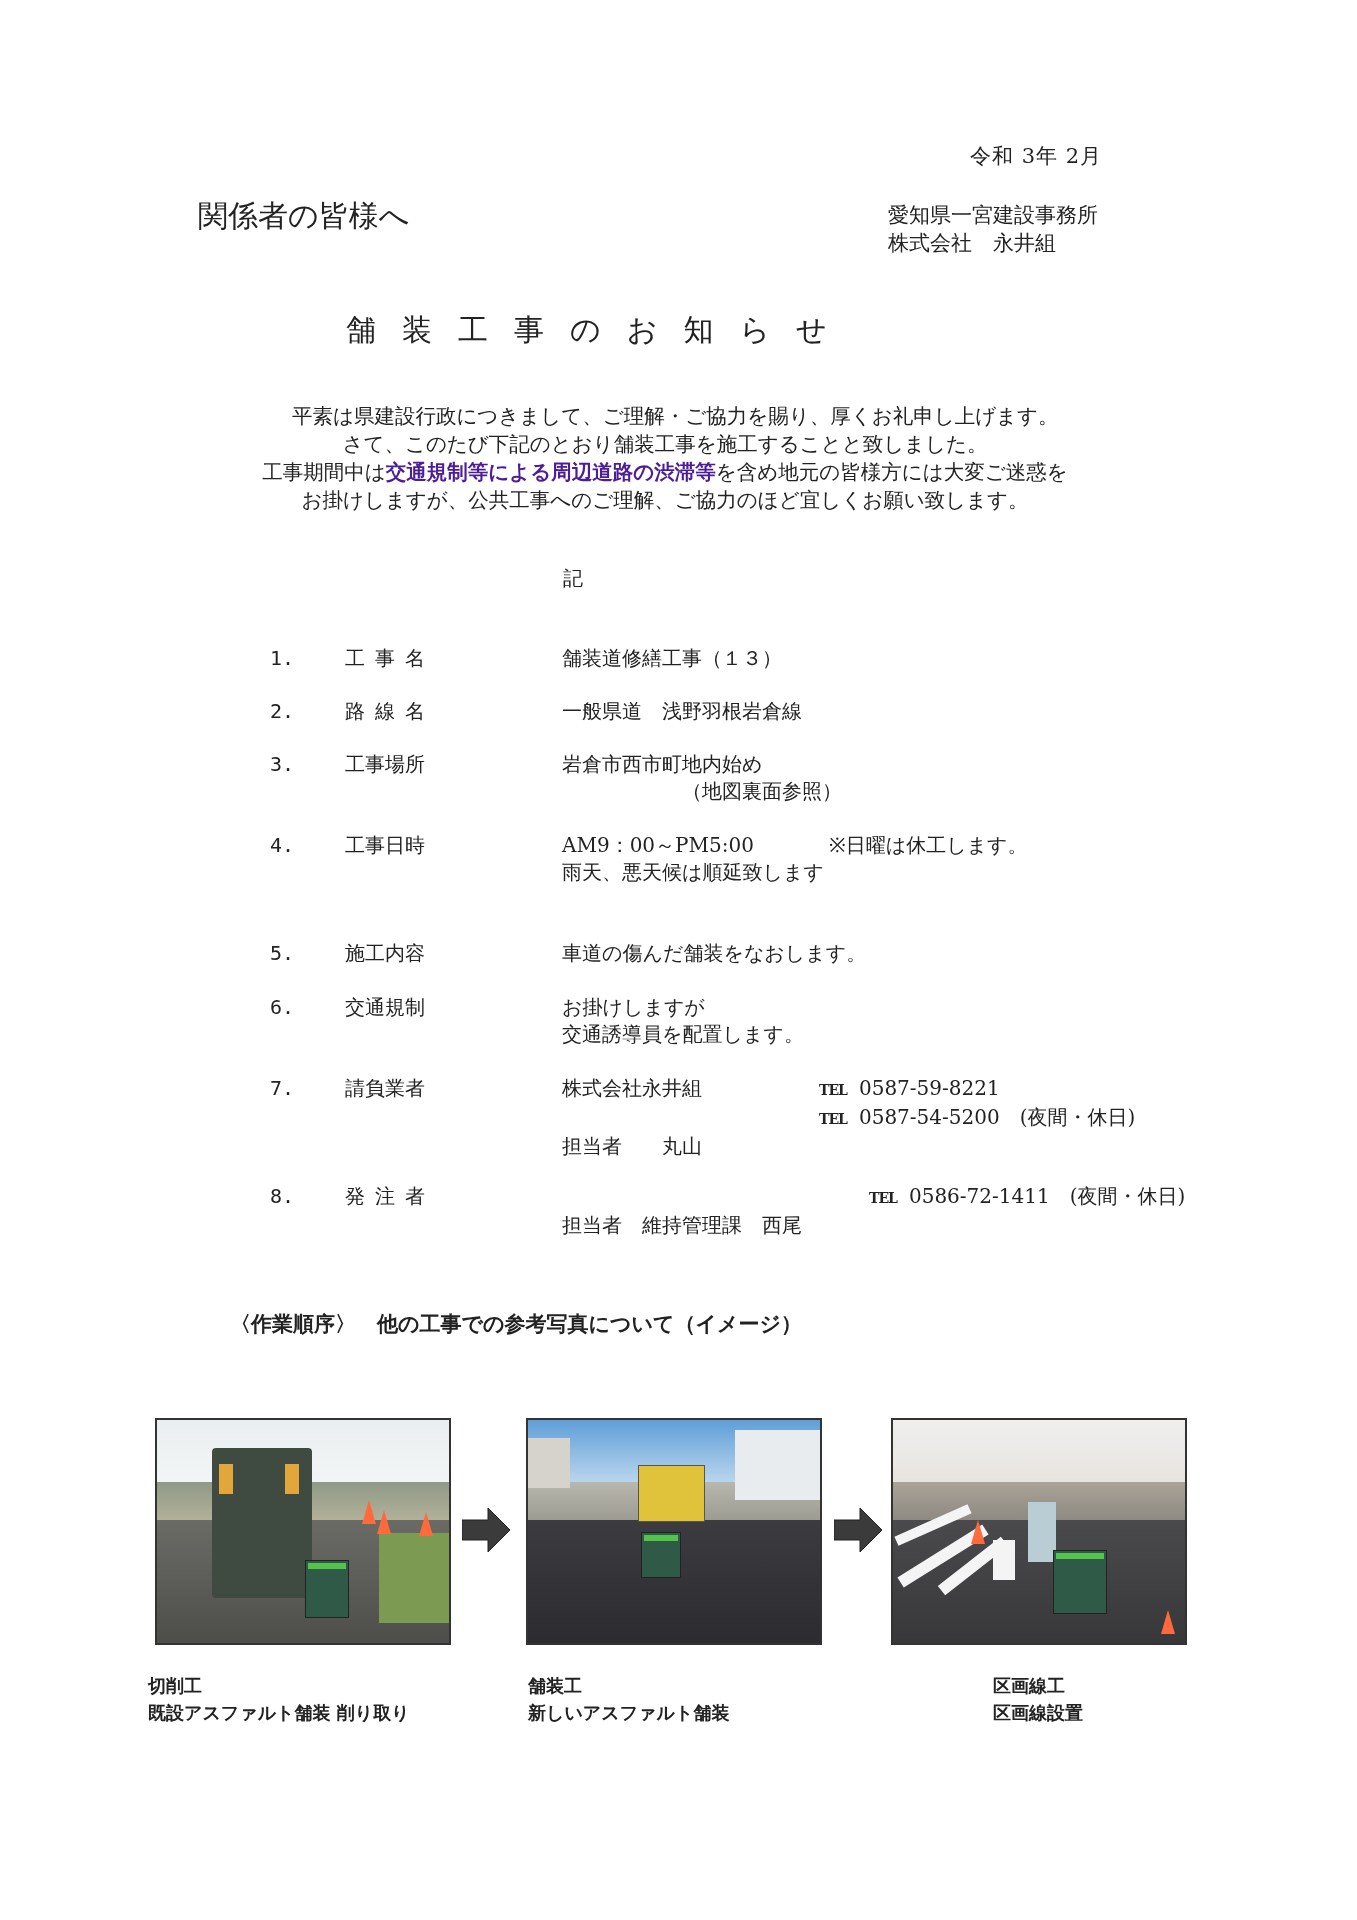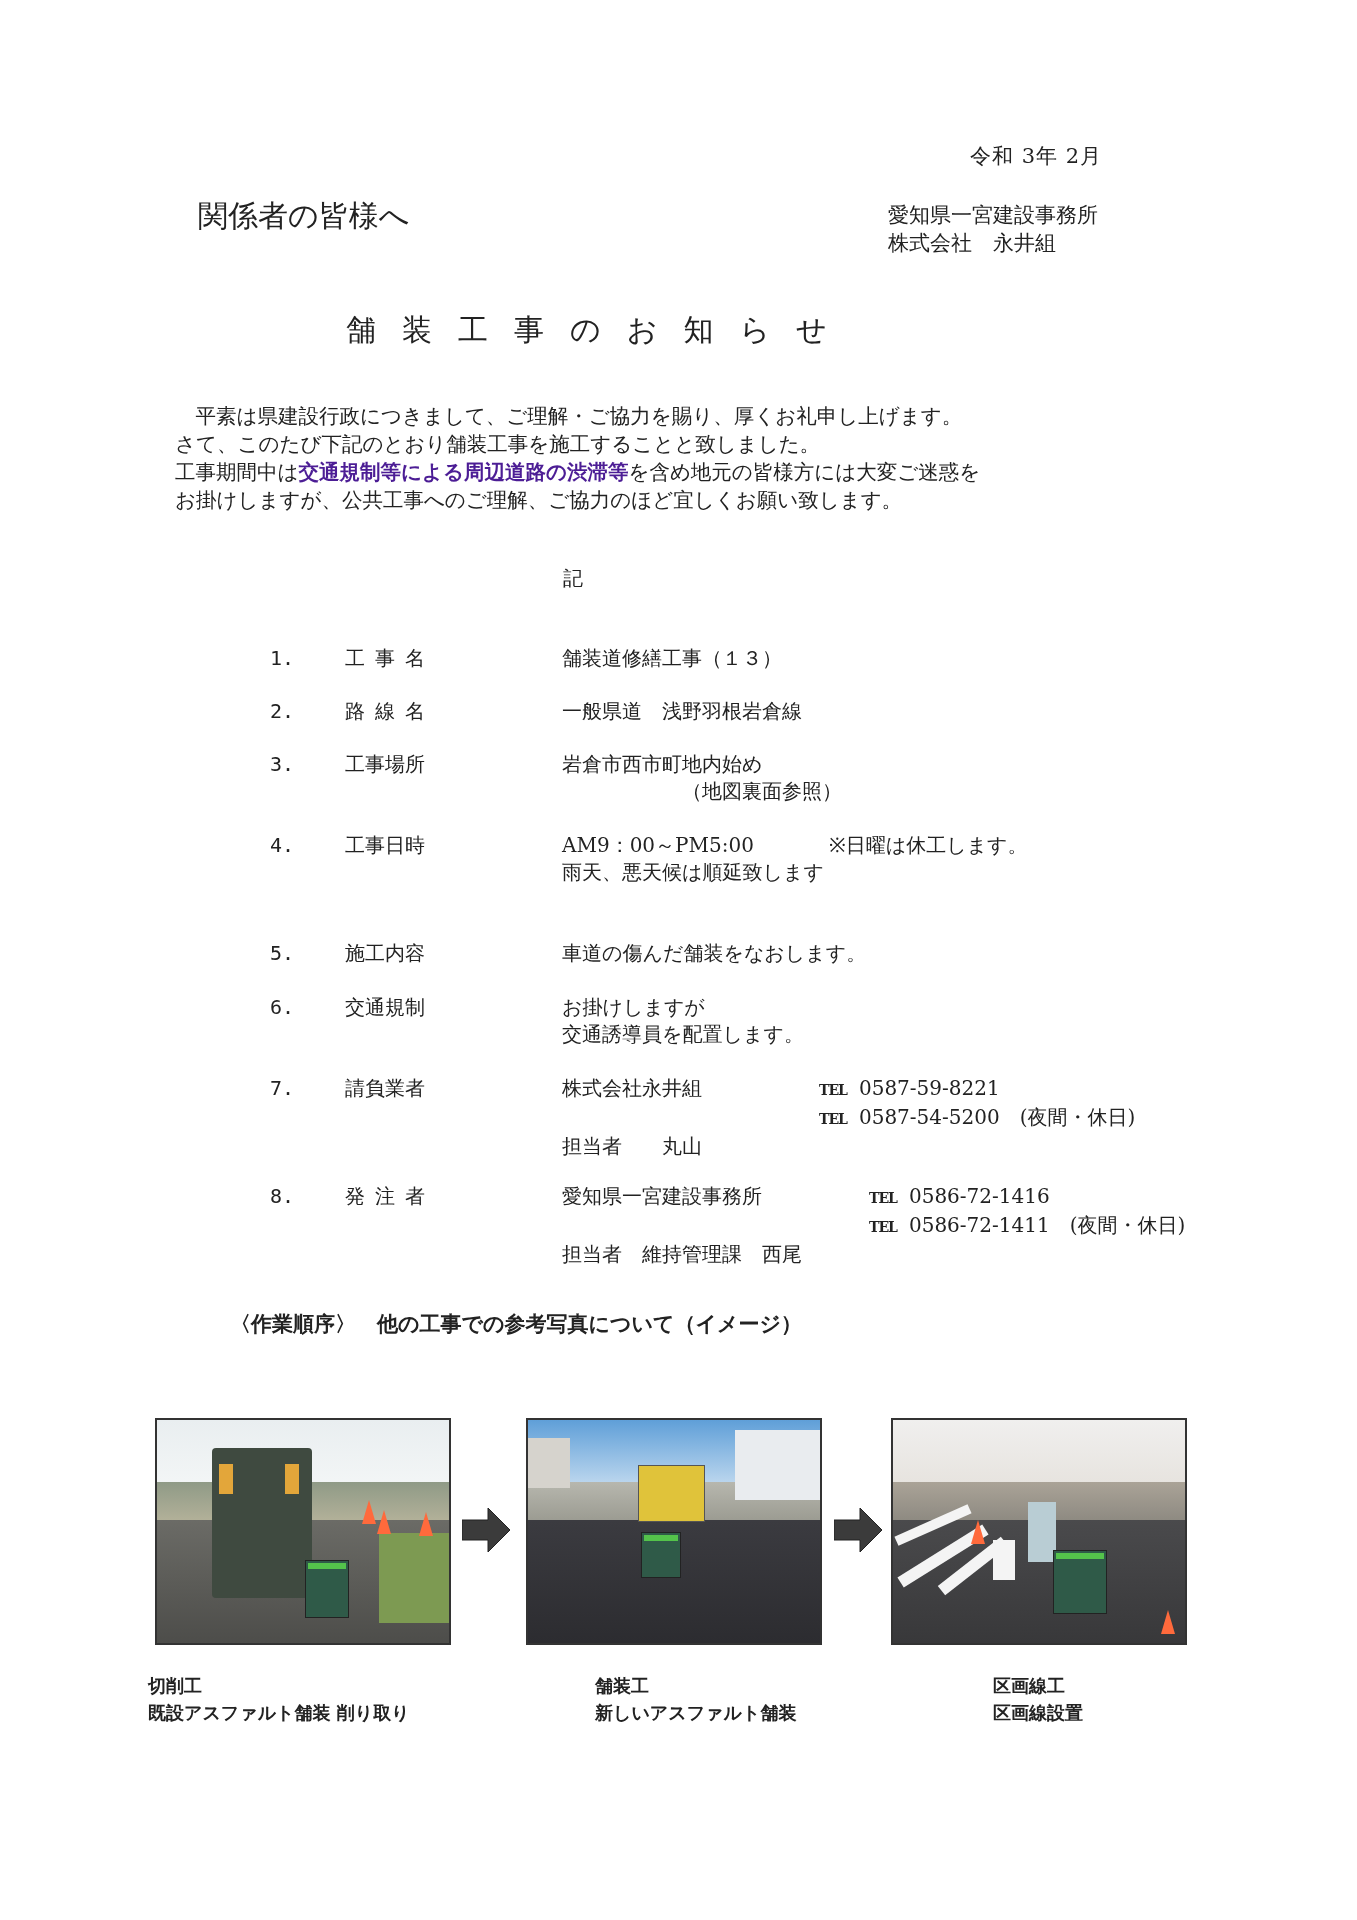--- a/index.html
+++ b/index.html
@@ -6,21 +6,21 @@
   body {
     width: 1357px; height: 1920px; position: relative; overflow: hidden;
     font-family: "DejaVu Serif", "Liberation Serif", serif;
     color: #222;
   }
   .abs { position: absolute; }
   .date { left: 970px; top: 142px; font-size: 21px; letter-spacing: 1px; }
   .addressee { left: 198px; top: 196px; font-size: 30px; }
   .sender { left: 888px; top: 201px; font-size: 21px; line-height: 28px; }
   .title { left: 346px; top: 310px; font-size: 30px; letter-spacing: 26px; }
-  .intro { left: 175px; top: 402px; font-size: 20.5px; line-height: 28px; width: 980px; white-space: nowrap; }
+  .intro { left: 175px; top: 402px; font-size: 20.5px; line-height: 28px; width: 980px; white-space: nowrap; text-align: center; }
   .intro .hl { color: #4c1d95; font-family: "DejaVu Sans", "Liberation Sans", sans-serif; font-weight: bold; }
   .ki { left: 563px; top: 565px; font-size: 20px; }
 
   .items { left: 270px; top: 645px; font-size: 20px; line-height: 27px; }
   .item { position: absolute; left: 0; width: 900px; }
   .item .num { position: absolute; left: 0; width: 50px; font-family: "DejaVu Sans Mono", "Liberation Mono", monospace; }
   .item .label { position: absolute; left: 75px; width: 140px; white-space: nowrap; }
   .item .label.spaced { letter-spacing: 10px; }
   .item .val { position: absolute; left: 292px; white-space: nowrap; }
   .item .val .line { display: block; }
@@ -117,21 +117,20 @@
     <span class="val">
       <span class="line"><span style="display:inline-block;width:218px">株式会社永井組</span><span class="tel-mark">TEL</span><span>0587-59-8221</span></span>
       <span class="line"><span style="display:inline-block;width:218px"></span><span class="tel-mark">TEL</span><span>0587-54-5200　(夜間・休日)</span></span>
       <span class="line">担当者　　丸山</span>
     </span>
   </div>
   <div class="item" style="top:538px">
     <span class="num">8.</span>
     <span class="label spaced">発注者</span>
     <span class="val">
-      <span class="line"><span style="display:inline-block;width:268px">愛知県一宮建設事務所</span><span class="tel-mark">TEL</span><span>0586-72-1416</span></span>
       <span class="line"><span style="display:inline-block;width:268px"></span><span class="tel-mark">TEL</span><span>0586-72-1411　(夜間・休日)</span></span>
       <span class="line">担当者　維持管理課　西尾</span>
     </span>
   </div>
 </div>
 
 <div class="abs proc-heading">〈作業順序〉　他の工事での参考写真について（イメージ）</div>
 
 <div class="photo" style="left:155px;width:292px">
   <div class="sky" style="background:linear-gradient(#e9eef0,#f6f8f8)"></div>
@@ -174,20 +173,20 @@
   <div style="position:absolute;left:135px;top:82px;width:28px;height:60px;background:#b9cdd4"></div>
   <div class="cone" style="left:78px;top:100px"></div>
   <div class="cone" style="left:268px;top:190px"></div>
   <div class="board" style="left:160px;top:130px;width:52px;height:62px"></div>
 </div>
 
 <div class="caption" style="left:148px">
   <div>切削工</div>
   <div>既設アスファルト舗装 削り取り</div>
 </div>
-<div class="caption" style="left:595px">
+<div class="caption" style="left:528px">
   <div>舗装工</div>
   <div>新しいアスファルト舗装</div>
 </div>
 <div class="caption" style="left:993px">
   <div>区画線工</div>
   <div>区画線設置</div>
 </div>
 
 </body></html>

